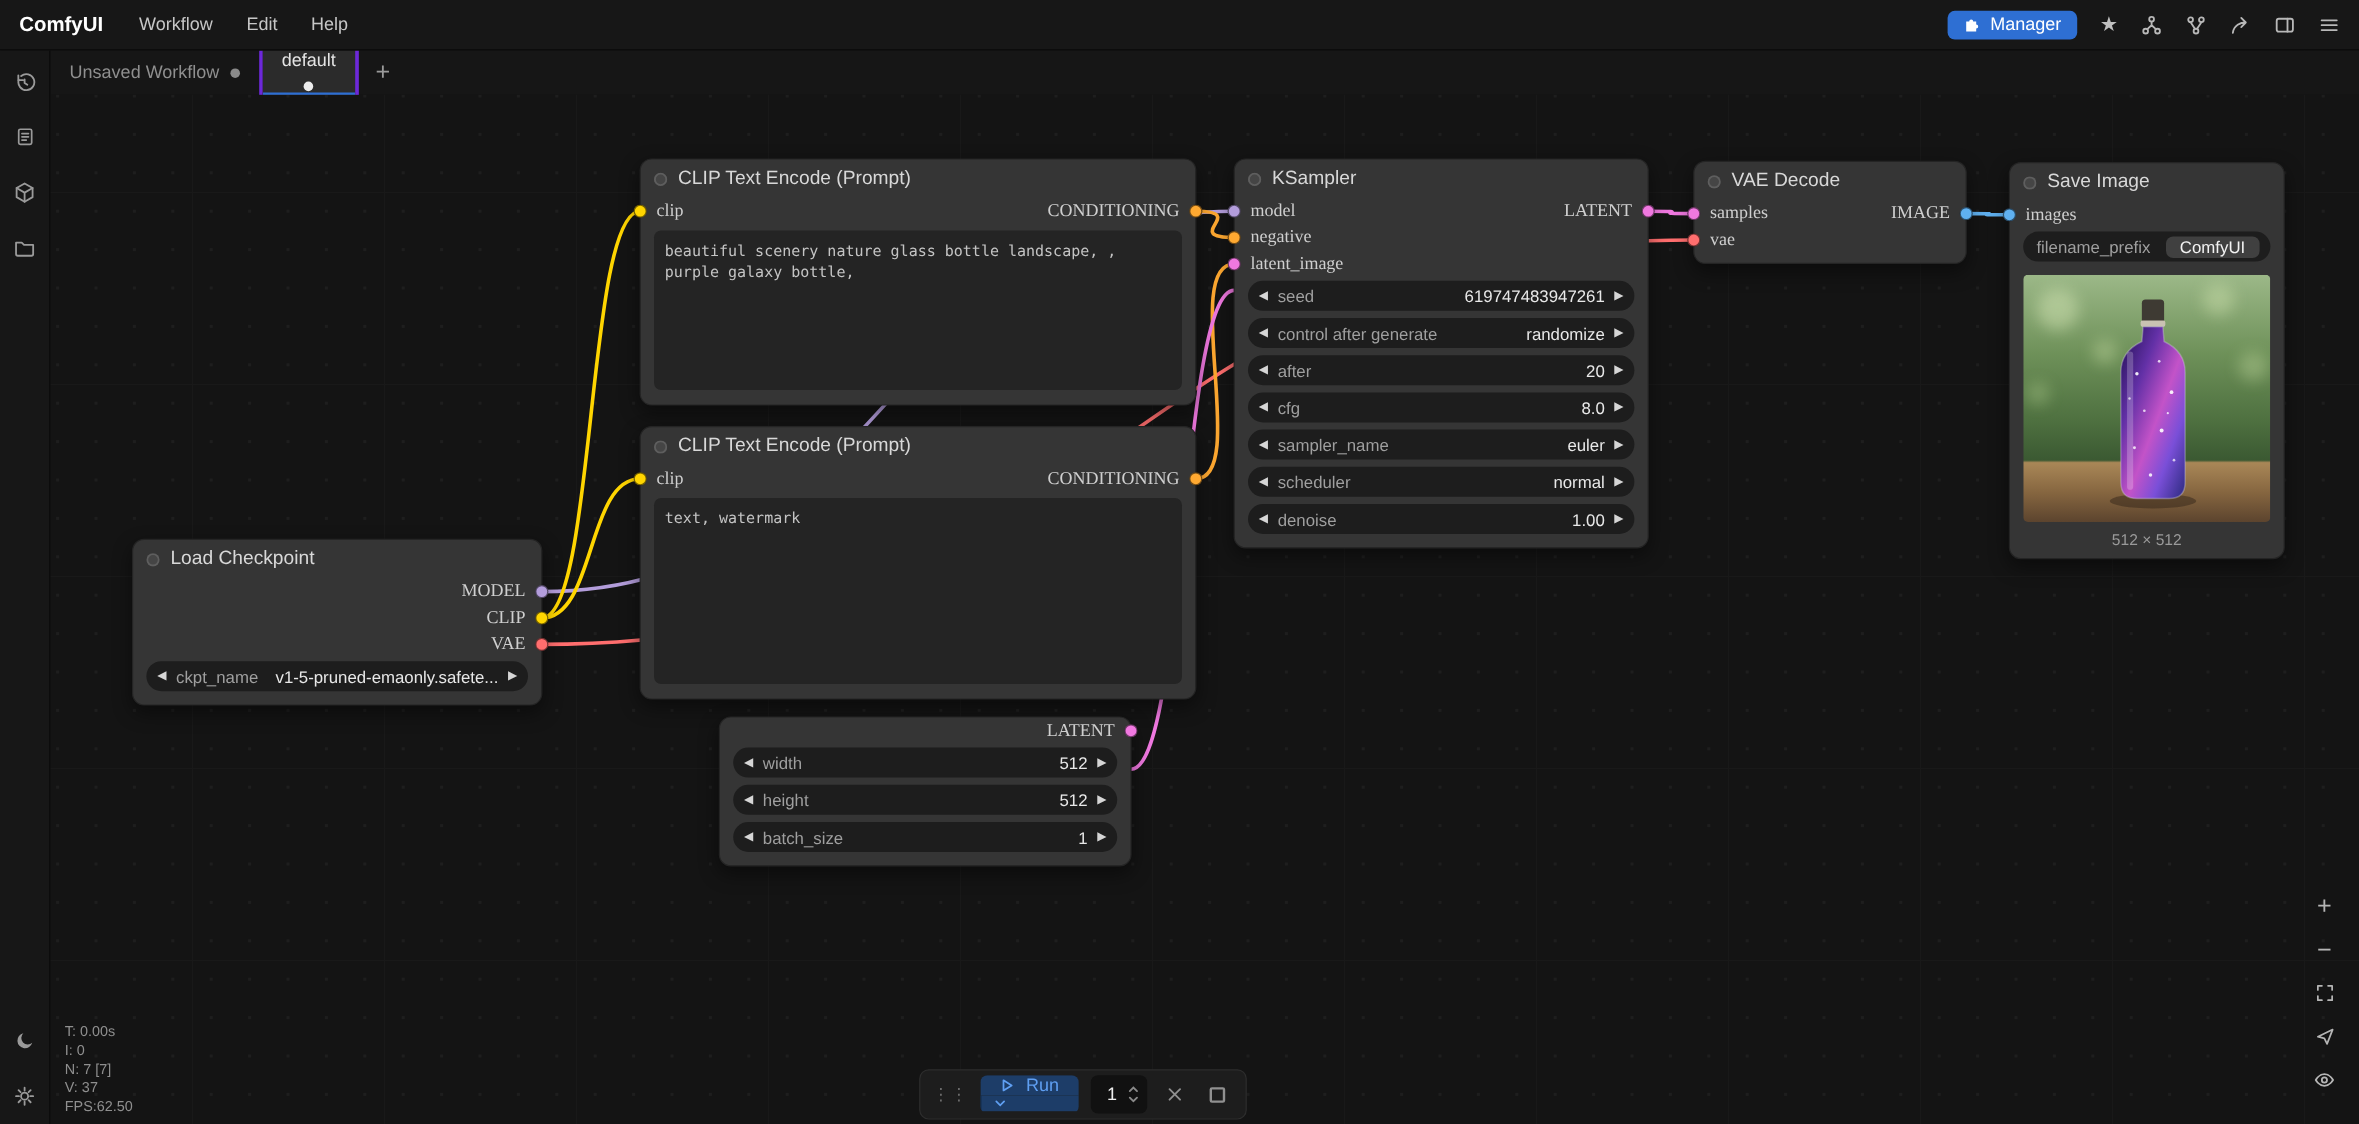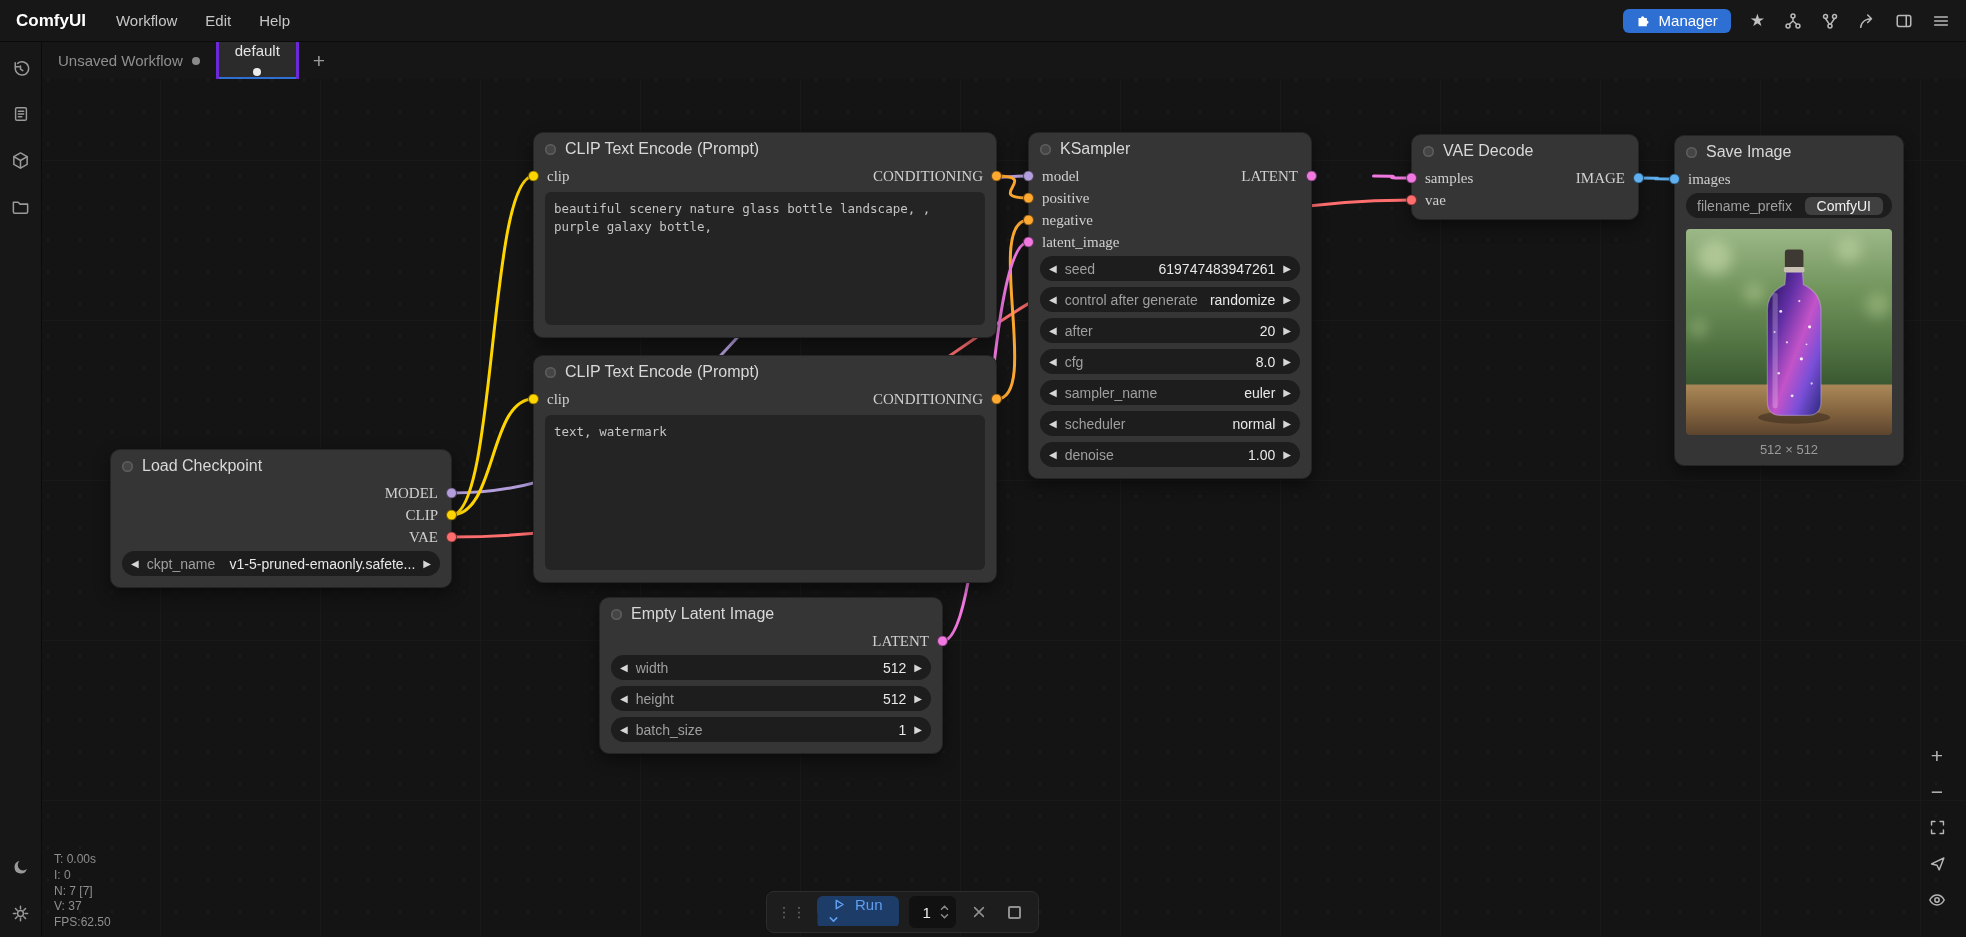--- a/index.html
+++ b/index.html
@@ -174,24 +174,20 @@
   <div class="io-row io-split">
     <span>clip</span>
     <span>CONDITIONING</span>
     <span class="port in" id="port-cn-clip" style="background:var(--c-clip)"></span>
     <span class="port out" id="port-cn-out" style="background:var(--c-conditioning)"></span>
   </div>
   <div class="prompt-box">text, watermark</div>
 </div>
 
 <div class="node" style="left:599px; top:597px; width:344px;">
-  <div class="node-header">
-    <span class="node-dot"></span>
-    <span>Empty Latent Image</span>
-  </div>
   <div class="io-row io-out">
     <span>LATENT</span>
     <span class="port out" id="port-el-out" style="background:var(--c-latent)"></span>
   </div>
   <div class="widget">
     <span class="w-arrow">◀</span>
     <span class="w-name">width</span>
     <span class="w-value">512</span>
     <span class="w-arrow">▶</span>
   </div>
@@ -202,34 +198,30 @@
     <span class="w-arrow">▶</span>
   </div>
   <div class="widget">
     <span class="w-arrow">◀</span>
     <span class="w-name">batch_size</span>
     <span class="w-value">1</span>
     <span class="w-arrow">▶</span>
   </div>
 </div>
 
-<div class="node" style="left:1028px; top:132px; width:284px;">
+<div class="node" style="left:1028px; top:132px; width:346px;">
   <div class="node-header">
     <span class="node-dot"></span>
     <span>KSampler</span>
   </div>
   <div class="io-row io-split">
     <span>model</span>
     <span>LATENT</span>
     <span class="port in" id="port-ks-model" style="background:var(--c-model)"></span>
     <span class="port out" id="port-ks-out" style="background:var(--c-latent)"></span>
-  </div>
-  <div class="io-row io-in">
-    <span>positive</span>
-    <span class="port in" id="port-ks-positive" style="background:var(--c-conditioning)"></span>
   </div>
   <div class="io-row io-in">
     <span>negative</span>
     <span class="port in" id="port-ks-negative" style="background:var(--c-conditioning)"></span>
   </div>
   <div class="io-row io-in">
     <span>latent_image</span>
     <span class="port in" id="port-ks-latent" style="background:var(--c-latent)"></span>
   </div>
   <div class="widget">

